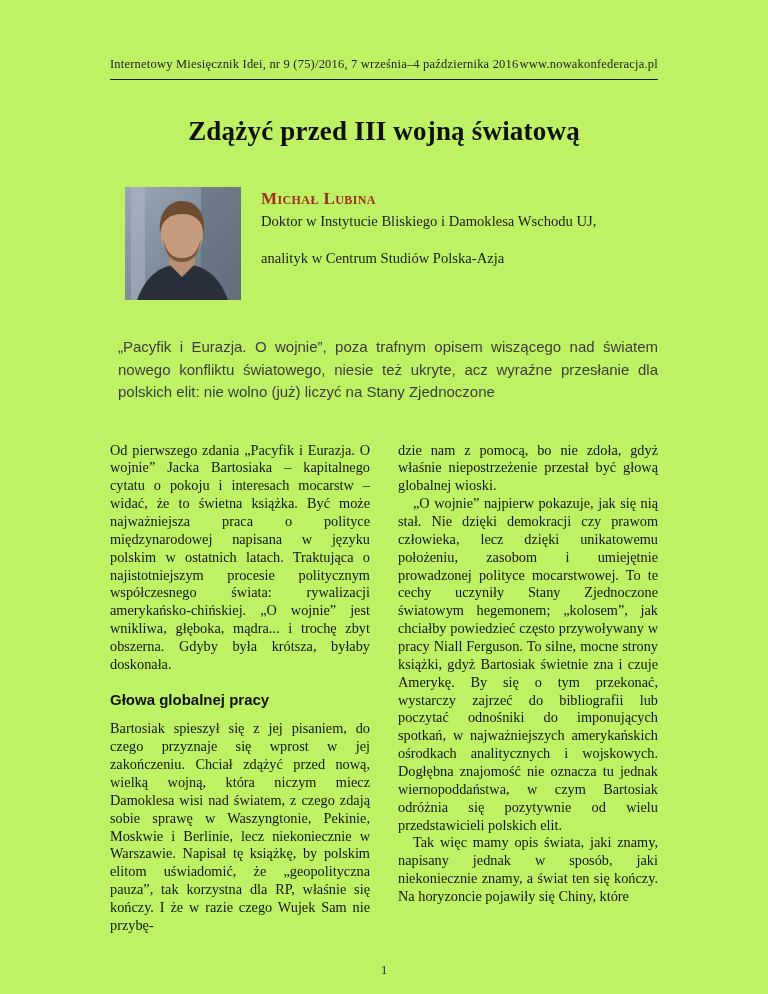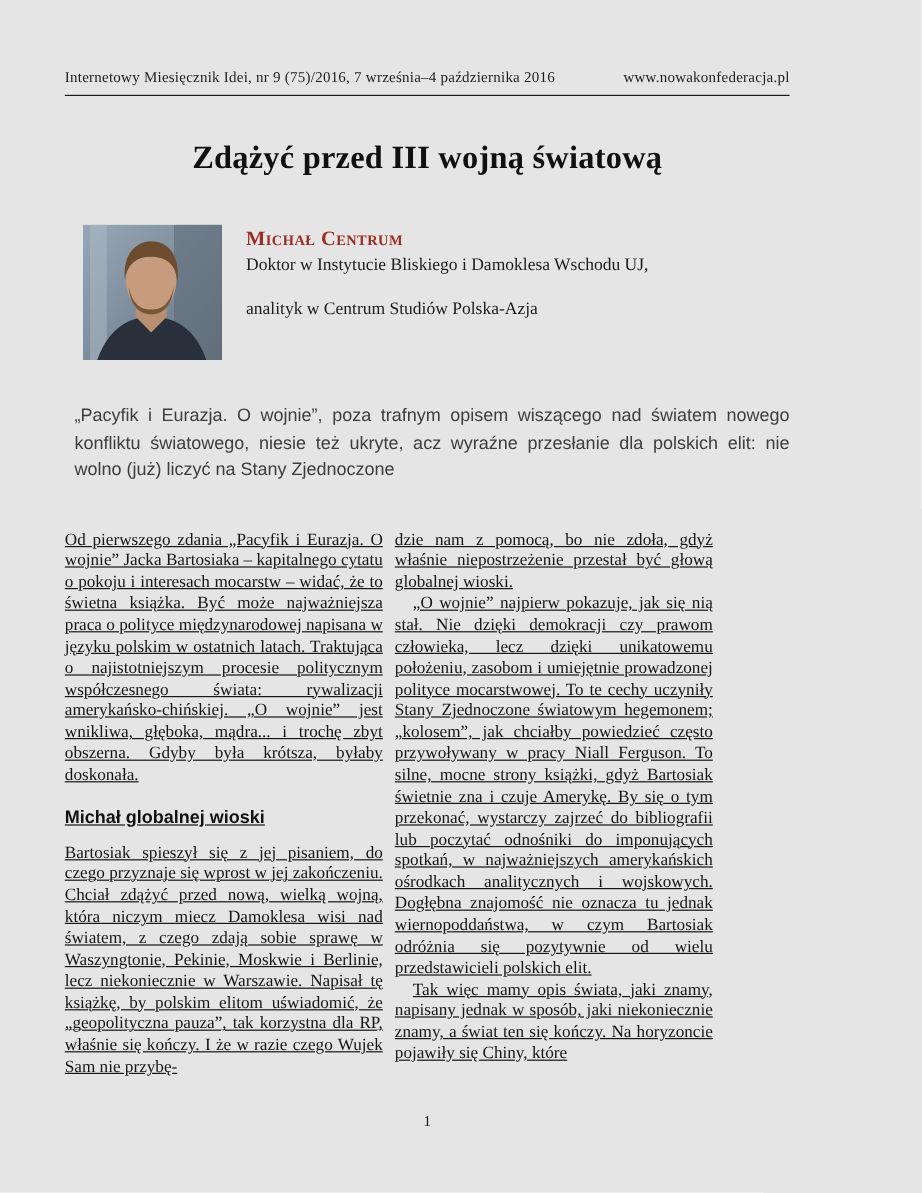--- a/index.html
+++ b/index.html
@@ -1,22 +1,22 @@
 <!DOCTYPE html>
 <html lang="pl" style="--accent: #9e2b22;"><head>
 <meta charset="utf-8">
 <style>
   :root { --accent: #9e2b22; }
   * { box-sizing: border-box; }
   html, body { margin: 0; padding: 0; background: #ffffff; }
   .page {
     width: 768px;
     height: 994px;
-    background: #e5e5e5;
-    padding: 57px 110px 0 54px;
+    background: #bef264;
+    padding: 57px 110px 0 110px;
     font-family: "Liberation Serif", "DejaVu Serif", serif;
     color: #161616;
     position: relative;
     overflow: hidden;
   }
   .pageheader {
     display: flex;
     justify-content: space-between;
     align-items: baseline;
     font-size: 12.5px;
@@ -64,23 +64,22 @@
     font-weight: 400;
     font-size: 15px;
     line-height: 1.5;
     color: #3d3d3d;
     text-align: justify;
     margin: 36px 0 0 8px;
     hyphens: auto;
   }
   .columns {
     display: flex;
-    gap: 10px;
+    gap: 28px;
     margin-top: 38px;
-    text-decoration: underline;
   }
   .col {
     width: 265px;
     font-size: 14.3px;
     line-height: 1.25;
     text-align: justify;
     hyphens: auto;
     color: #141414;
   }
   .col p { margin: 0; }
@@ -126,32 +125,32 @@
         <rect x="76" width="40" height="113" fill="#5d6a77" opacity="0.55"></rect>
         <rect x="6" width="14" height="113" fill="#aebbc6" opacity="0.5"></rect>
         <path d="M12,113 C22,85 40,77 57,77 C75,77 93,85 103,113 Z" fill="#29303b"></path>
         <path d="M44,77 L57,90 L70,77 L70,70 L44,70 Z" fill="#b98f72"></path>
         <ellipse cx="57" cy="47" rx="21" ry="26" fill="#c79b7d"></ellipse>
         <path d="M35,46 C33,24 45,14 57,14 C71,14 81,25 79,48 C78,34 70,27 57,27 C45,27 37,33 35,46 Z" fill="#6d4c2f"></path>
         <path d="M38,52 C40,69 48,75 57,75 C66,75 74,69 76,52 C72,67 66,71 57,71 C48,71 42,67 38,52 Z" fill="#7a5638"></path>
       </svg>
     </div>
     <div class="authorinfo">
-      <div class="authorname">Michał Centrum</div>
+      <div class="authorname">Michał Lubina</div>
       <div class="bio-line">Doktor w Instytucie Bliskiego i Damoklesa Wschodu UJ,</div>
       <div class="bio-line">analityk w Centrum Studiów Polska-Azja</div>
     </div>
   </div>
 
   <p class="lead">„Pacyfik i Eurazja. O wojnie”, poza trafnym opisem wiszącego nad światem nowego konfliktu światowego, niesie też ukryte, acz wyraźne przesłanie dla polskich elit: nie wolno (już) liczyć na Stany Zjednoczone</p>
 
   <div class="columns">
     <div class="col">
       <p>Od pierwszego zdania „Pacyfik i Eurazja. O wojnie” Jacka Bartosiaka – kapitalnego cytatu o pokoju i interesach mocarstw – widać, że to świetna książka. Być może najważniejsza praca o polityce międzynarodowej napisana w języku polskim w ostatnich latach. Traktująca o najistotniejszym procesie politycznym współczesnego świata: rywalizacji amerykańsko-chińskiej. „O wojnie” jest wnikliwa, głęboka, mądra... i trochę zbyt obszerna. Gdyby była krótsza, byłaby doskonała.</p>
-      <h2 class="subhead">Michał globalnej wioski</h2>
+      <h2 class="subhead">Głowa globalnej pracy</h2>
       <p>Bartosiak spieszył się z jej pisaniem, do czego przyznaje się wprost w jej zakończeniu. Chciał zdążyć przed nową, wielką wojną, która niczym miecz Damoklesa wisi nad światem, z czego zdają sobie sprawę w Waszyngtonie, Pekinie, Moskwie i Berlinie, lecz niekoniecznie w Warszawie. Napisał tę książkę, by polskim elitom uświadomić, że „geopolityczna pauza”, tak korzystna dla RP, właśnie się kończy. I że w razie czego Wujek Sam nie przybę-</p>
     </div>
     <div class="col">
       <p>dzie nam z pomocą, bo nie zdoła, gdyż właśnie niepostrzeżenie przestał być głową globalnej wioski.</p>
       <p class="indent">„O wojnie” najpierw pokazuje, jak się nią stał. Nie dzięki demokracji czy prawom człowieka, lecz dzięki unikatowemu położeniu, zasobom i umiejętnie prowadzonej polityce mocarstwowej. To te cechy uczyniły Stany Zjednoczone światowym hegemonem; „kolosem”, jak chciałby powiedzieć często przywoływany w pracy Niall Ferguson. To silne, mocne strony książki, gdyż Bartosiak świetnie zna i czuje Amerykę. By się o tym przekonać, wystarczy zajrzeć do bibliografii lub poczytać odnośniki do imponujących spotkań, w najważniejszych amerykańskich ośrodkach analitycznych i wojskowych. Dogłębna znajomość nie oznacza tu jednak wiernopoddaństwa, w czym Bartosiak odróżnia się pozytywnie od wielu przedstawicieli polskich elit.</p>
       <p class="indent">Tak więc mamy opis świata, jaki znamy, napisany jednak w sposób, jaki niekoniecznie znamy, a świat ten się kończy. Na horyzoncie pojawiły się Chiny, które</p>
     </div>
   </div>
 
   <div class="pagefooter">

